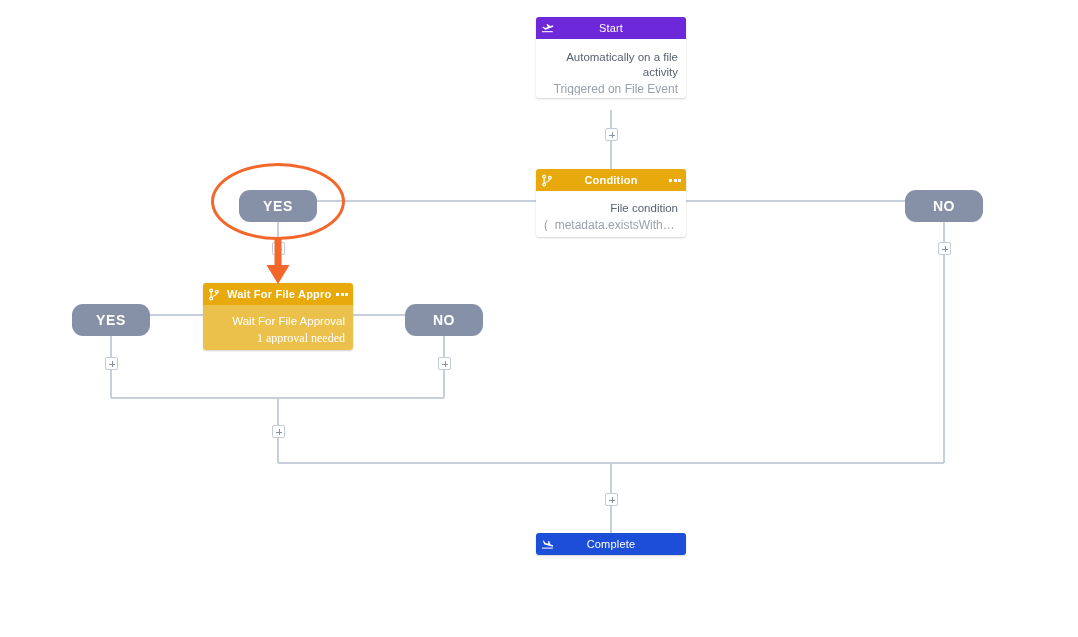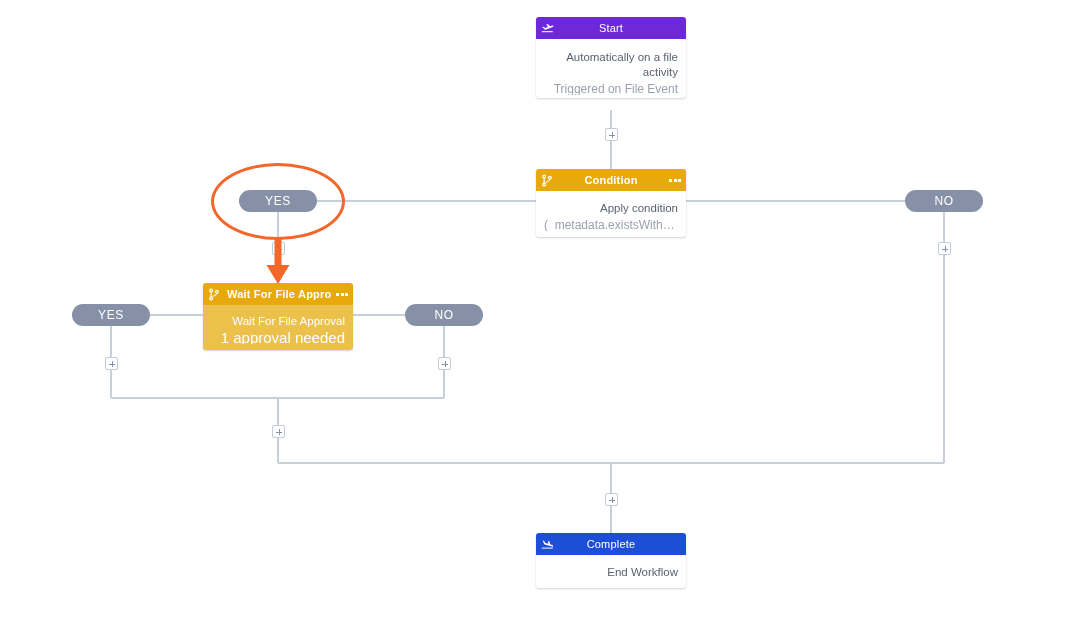--- a/index.html
+++ b/index.html
@@ -111,37 +111,37 @@
     padding-left: 2px;
     font-weight: bold;
   }
   #node-wait .node-body {
     background: #EBC14B;
     height: 45px;
     box-sizing: border-box;
     padding-top: 9px;
   }
   #node-wait .body-main { color: #ffffff; font-size: 11.5px; }
-  #node-wait .body-sub { color: #ffffff; font-size: 15px; }
+  #node-wait .body-sub { color: #ffffff; font-size: 12px; font-family: Liberation Serif, serif; }
 
   
   #node-complete { left: 536px; top: 533px; }
   #node-complete .node-head { background: #1d4ed8; }
   #node-complete .node-body { height: 33px; box-sizing: border-box; padding-top: 10px; }
 
   
   .pill {
     position: absolute;
     width: 78px;
-    height: 22px;
+    height: 32px;
     border-radius: 11px;
     background: #8690A6;
     color: #ffffff;
-    font-size: 12px;
-    font-weight: normal;
+    font-size: 14px;
+    font-weight: bold;
     letter-spacing: .6px;
     display: flex;
     align-items: center;
     justify-content: center;
   }
   #pill-cond-yes { left: 239px; top: 190px; }
   #pill-cond-no  { left: 905px; top: 190px; }
   #pill-wait-yes { left: 72px;  top: 304px; }
   #pill-wait-no  { left: 405px; top: 304px; }
 
@@ -255,21 +255,21 @@
         </svg>
       </span>
       <span class="head-title">Condition</span>
       <span class="head-menu">
         <i></i>
           <i></i>
           <i></i>
       </span>
     </div>
     <div class="node-body">
-      <div class="body-main">Apply condition</div>
+      <div class="body-main">File condition</div>
       <div class="body-sub">(_metadata.existsWithCondition("in...</div>
     </div>
   </div>
 
   <div class="node" id="node-wait">
     <div class="node-head">
       <span class="head-icon">
         <svg width="12" height="13" viewBox="0 0 14 16" fill="none" stroke="#ffffff" stroke-width="1.5" xmlns="http://www.w3.org/2000/svg">
           <circle cx="3.5" cy="3" r="1.7"></circle>
           <circle cx="3.5" cy="13" r="1.7"></circle>
@@ -295,23 +295,20 @@
     <div class="node-head">
       <span class="head-icon">
         <svg width="13" height="13" viewBox="0 0 16 16" fill="#ffffff" xmlns="http://www.w3.org/2000/svg">
           <path d="M2.0 3.0 L3.5 3.4 L5.4 6.2 L8.9 7.2 L8.8 3.6 L10.2 4.0 L11.6 8.0 L13.9 8.6 C14.7 8.8 15.1 9.4 15.0 10.0 C14.8 10.5 14.2 10.7 13.6 10.6 L4.5 8.0 C4.2 7.9 4.0 7.7 3.9 7.5 Z"></path>
           <rect x="1.1" y="11.8" width="13.4" height="1.25"></rect>
         </svg>
       </span>
       <span class="head-title">Complete</span>
       <span class="head-icon"></span>
     </div>
-    <div class="node-body">
-      <div class="body-main">End Workflow</div>
-    </div>
   </div>
 
   <div class="pill" id="pill-cond-yes">YES</div>
   <div class="pill" id="pill-cond-no">NO</div>
   <div class="pill" id="pill-wait-yes">YES</div>
   <div class="pill" id="pill-wait-no">NO</div>
 
   <div class="plus" id="plus-start"></div>
   <div class="plus" id="plus-cond-yes"></div>
   <div class="plus" id="plus-cond-no"></div>

